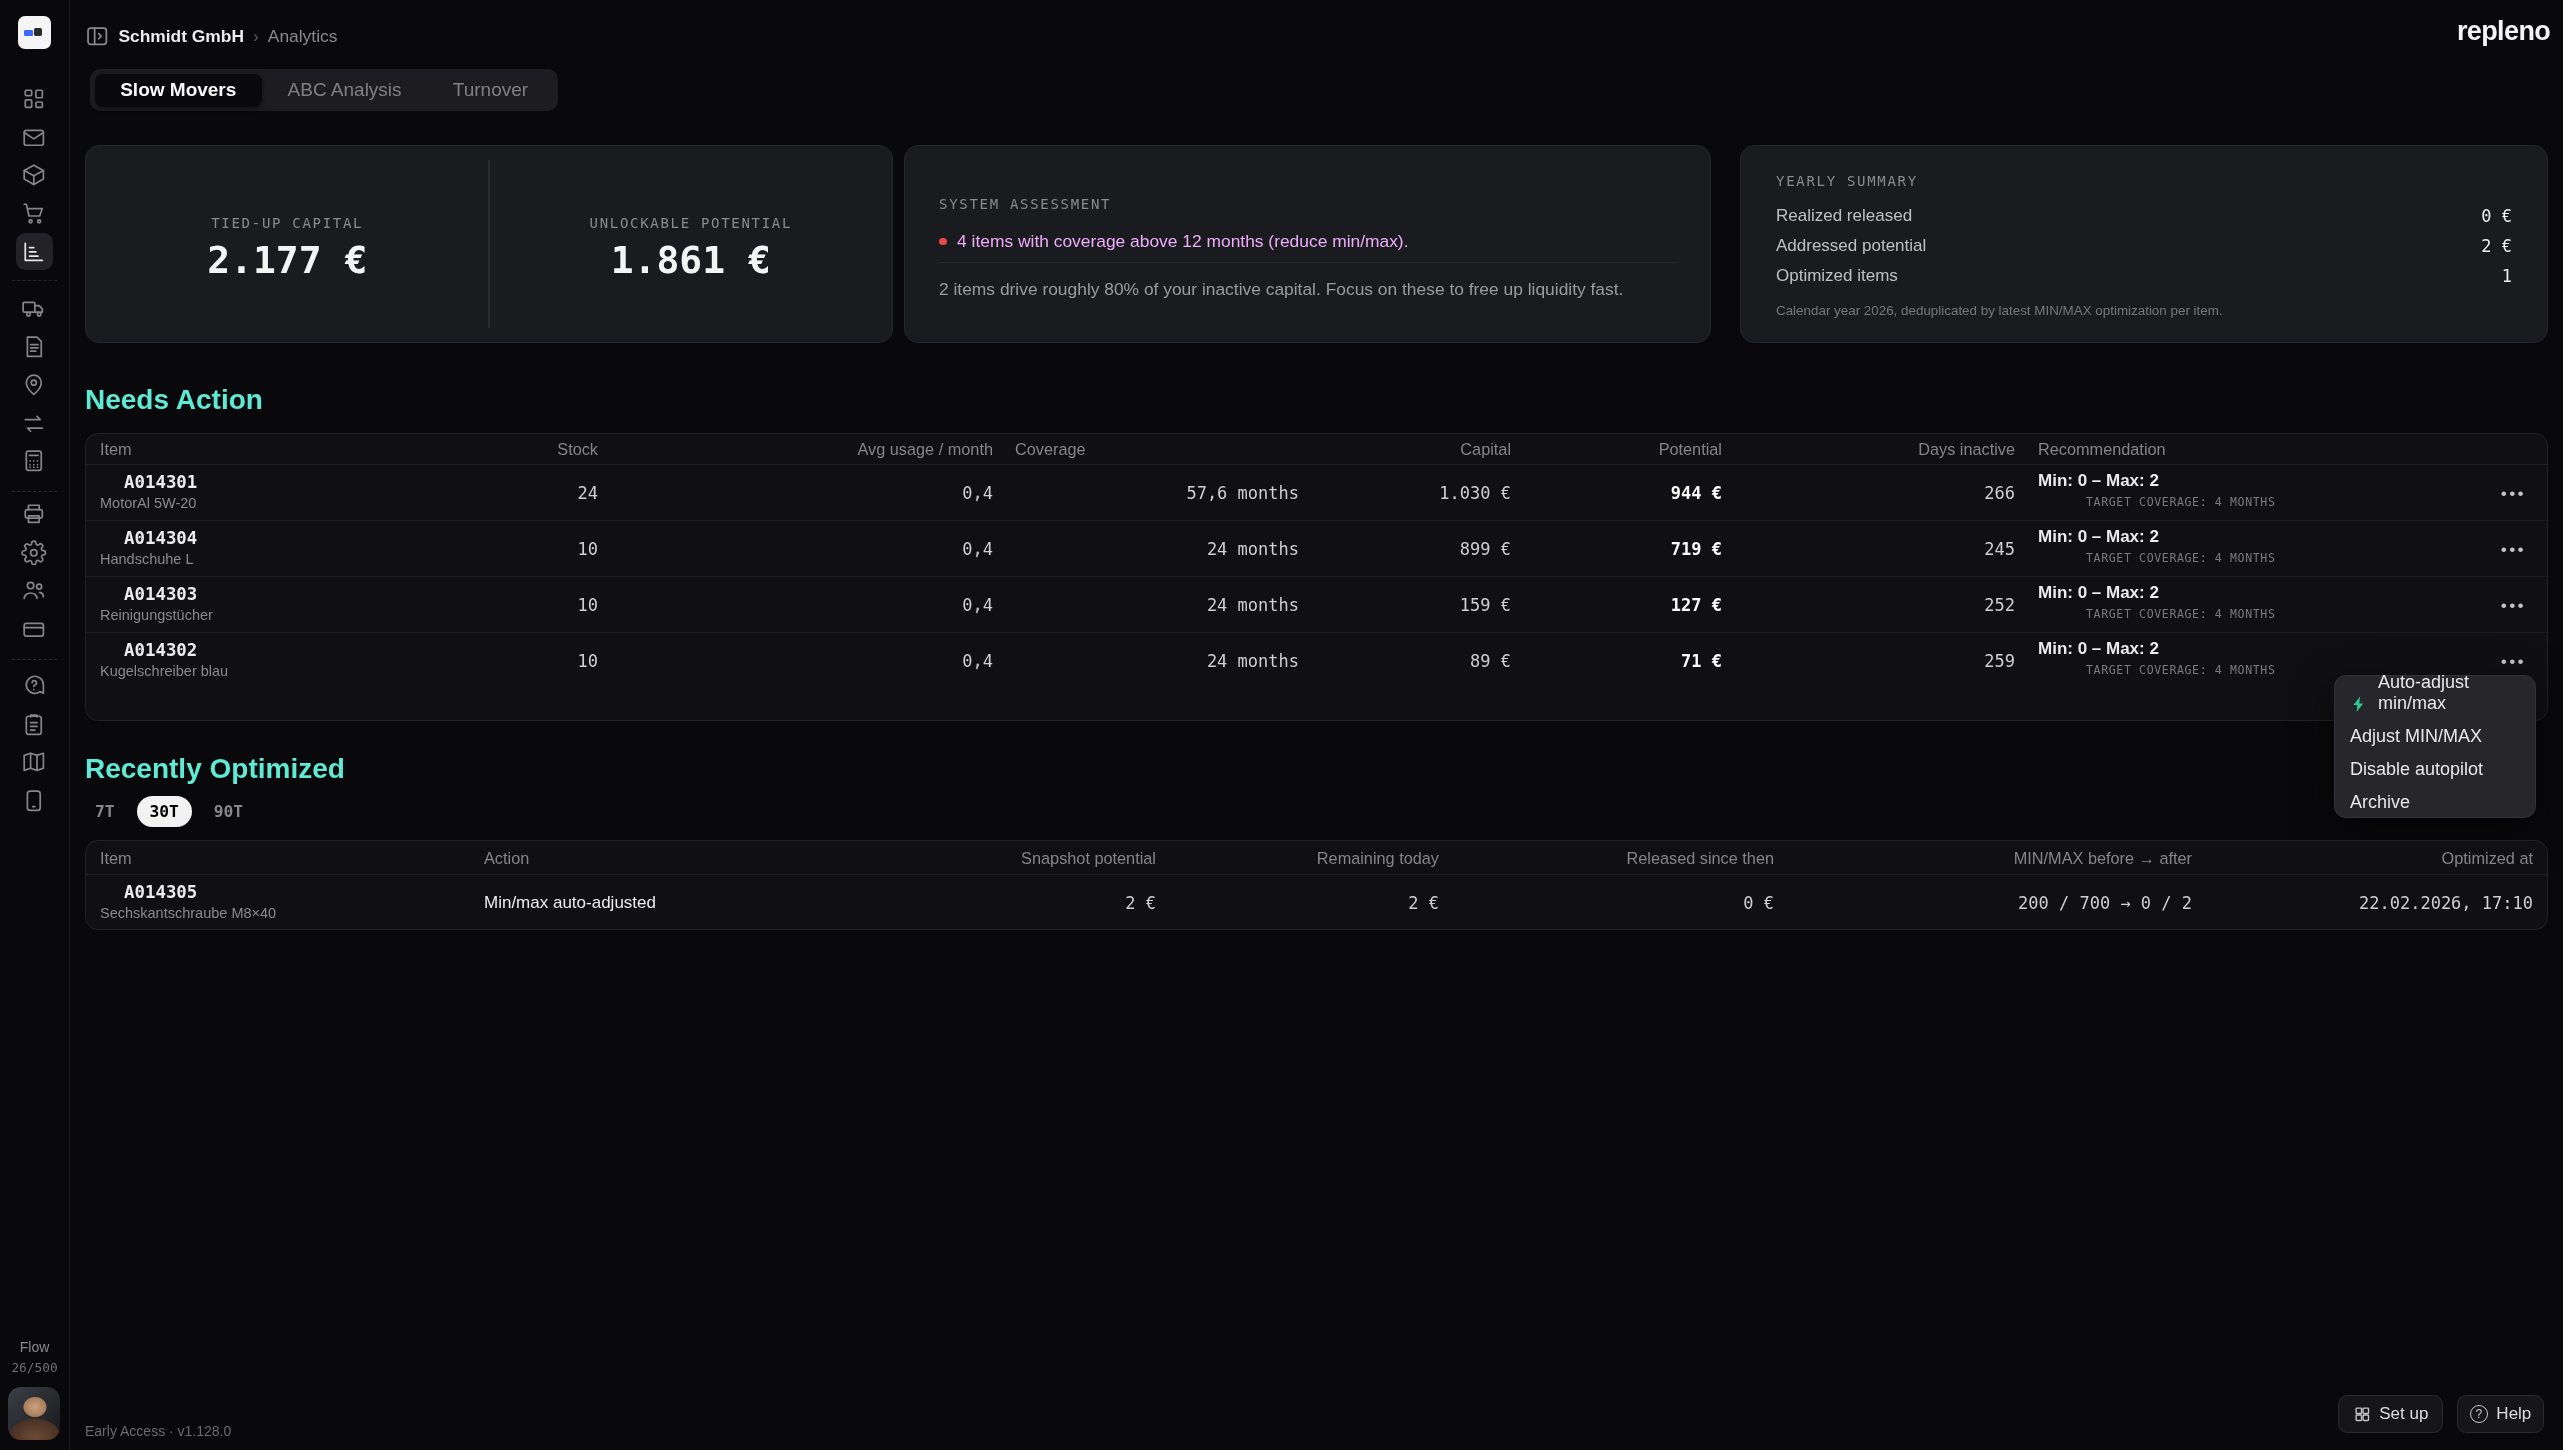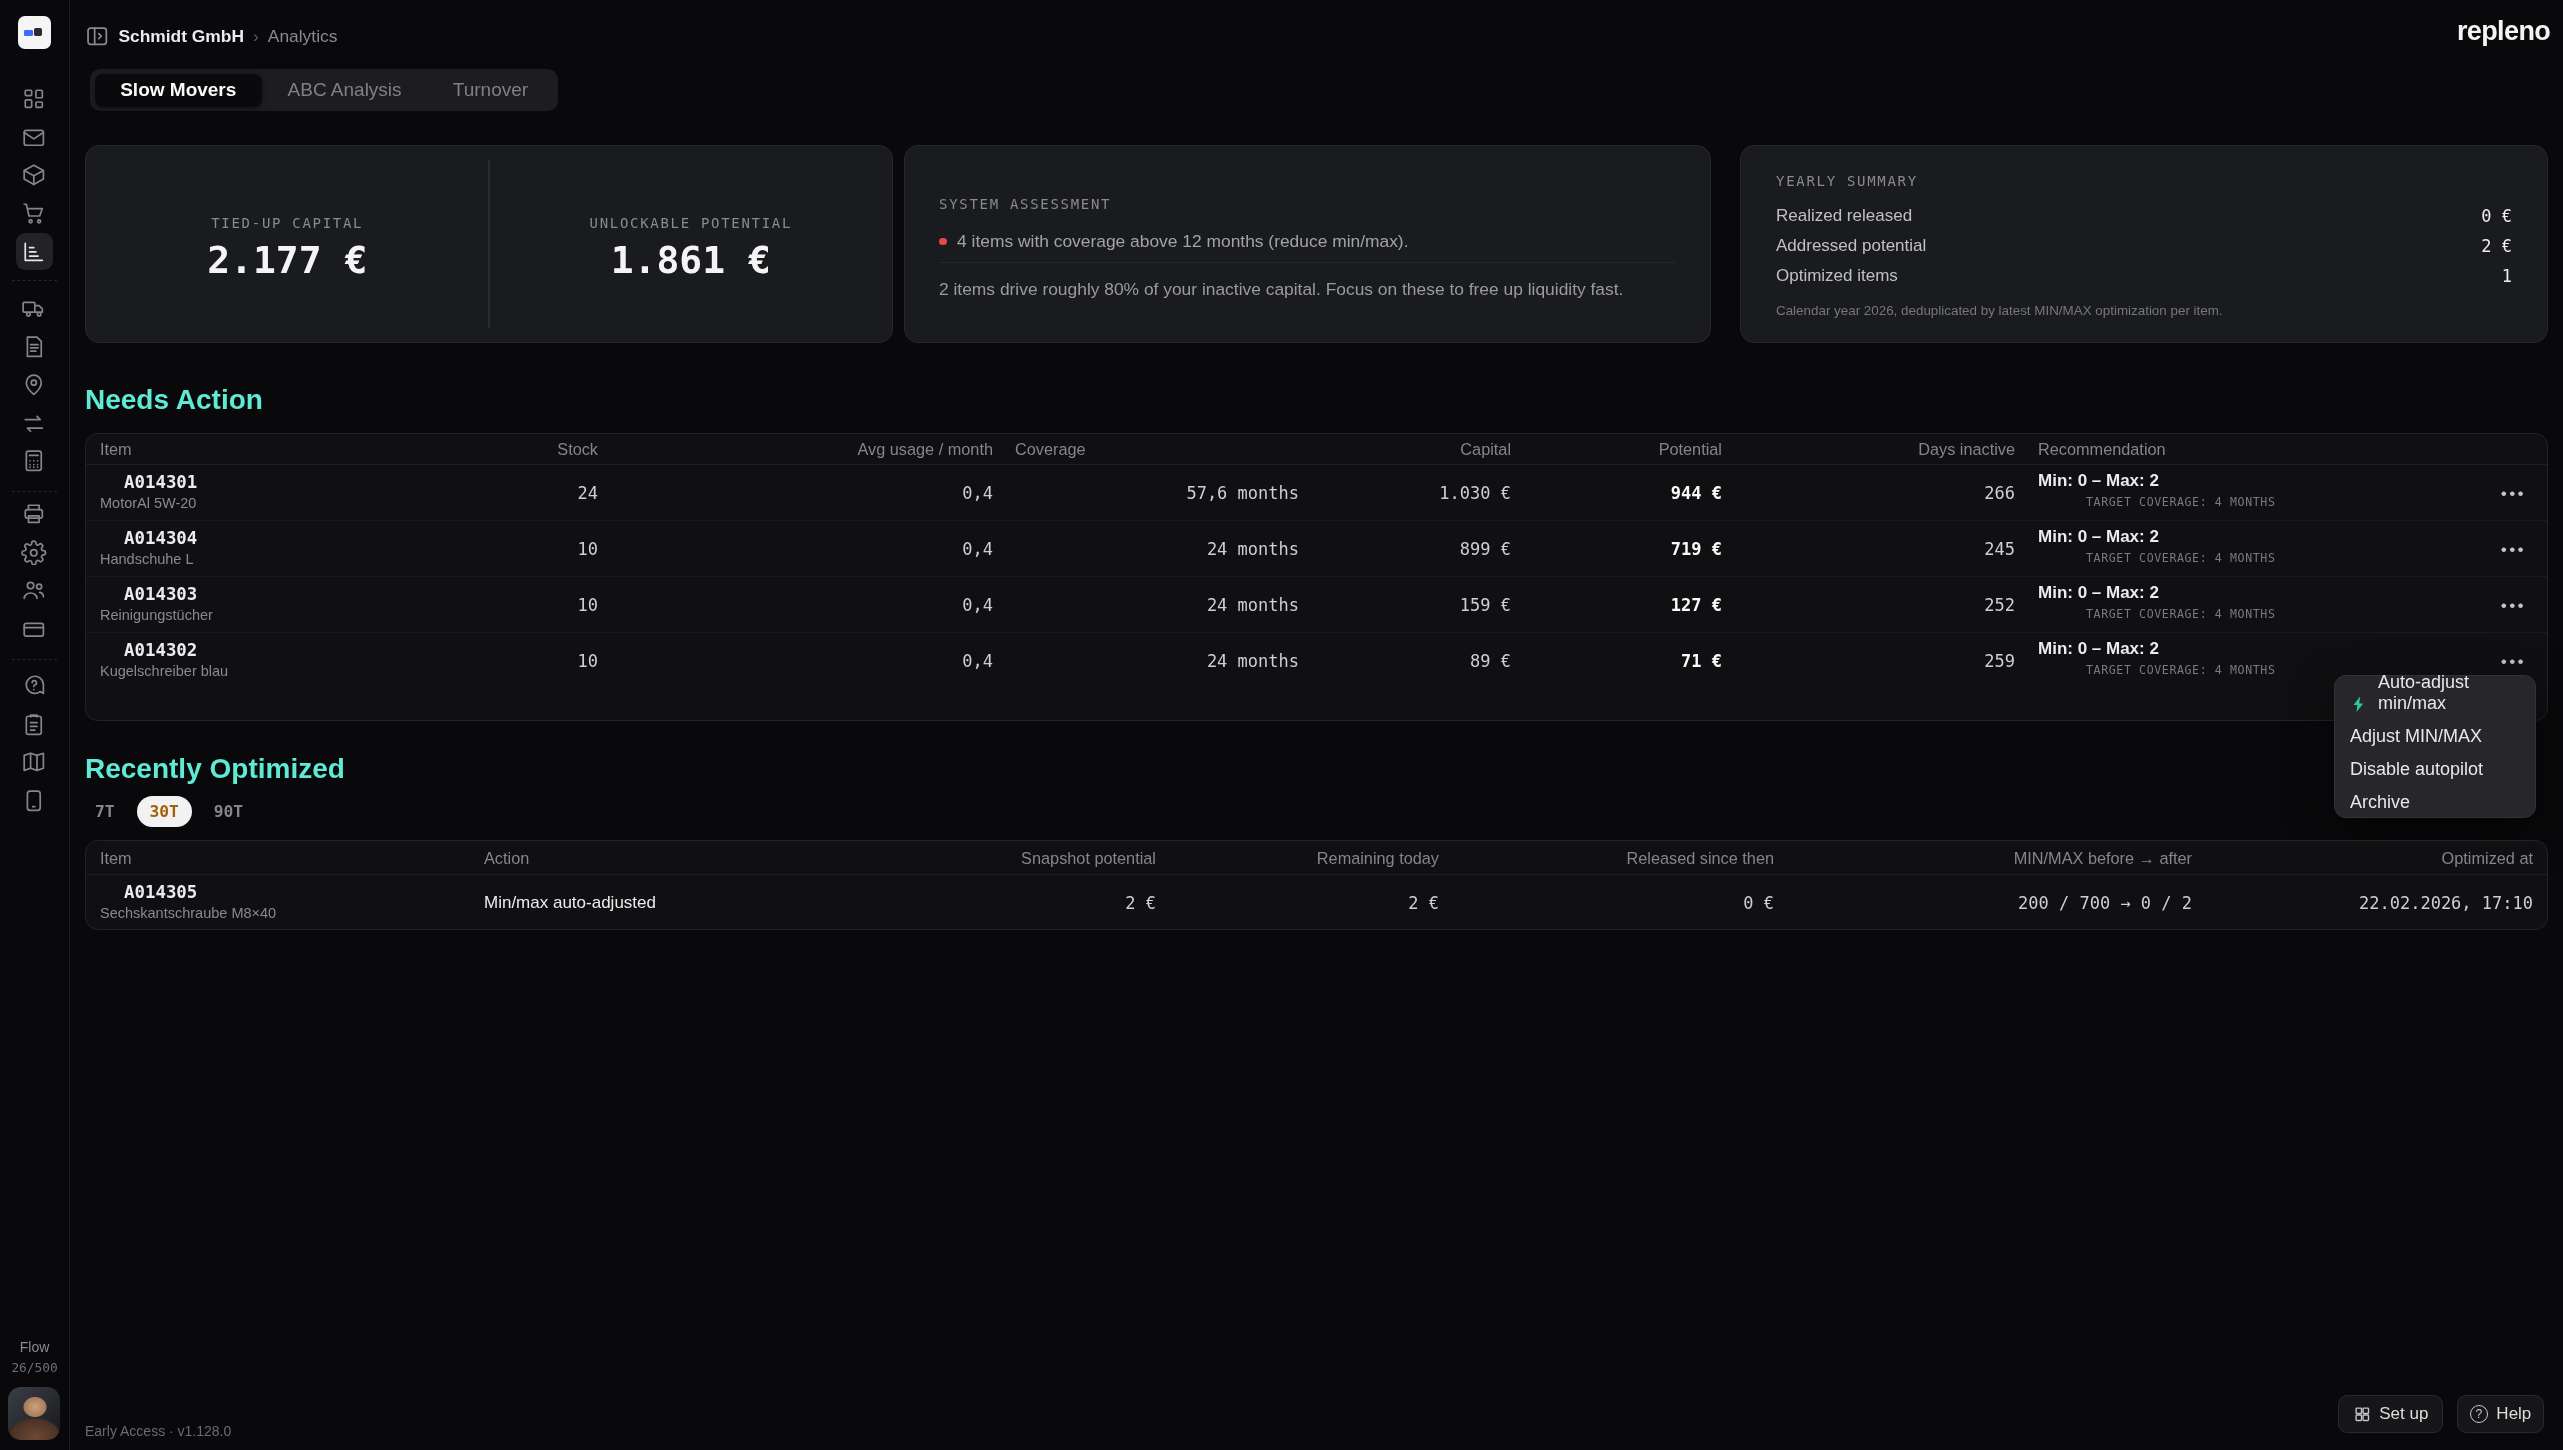--- a/index.html
+++ b/index.html
@@ -46,21 +46,21 @@
 
   
   .card{position:absolute;top:145px;height:198px;background:#1a1b1e;border:1.2px solid #26262b;border-radius:14px;box-sizing:border-box;}
   .card1{left:85px;width:808px;display:flex;}
   .kpi-half{flex:1;position:relative;text-align:center;}
   .kpi-vdiv{width:1.2px;background:#2a2a2f;margin:14px 0;}
   .kpi-label{position:absolute;left:0;right:0;top:69px;font-size:14px;letter-spacing:1.7px;color:#8b8b8e;}
   .kpi-value{position:absolute;left:0;right:0;top:92px;font-size:38px;font-weight:bold;color:#f4f4f5;}
   .card2{left:904px;width:807px;}
   .sa-label{position:absolute;left:34px;top:50px;font-size:14px;letter-spacing:1.7px;color:#8b8b8e;}
-  .sa-alert{position:absolute;left:34px;top:85px;display:flex;align-items:center;gap:10.5px;font-size:17.4px;color:#a3a3a3;}
+  .sa-alert{position:absolute;left:34px;top:85px;display:flex;align-items:center;gap:10.5px;font-size:17.4px;color:#f0abfc;}
   .sa-dot{width:7.6px;height:7.6px;border-radius:50%;background:#e5484d;flex:none;}
   .sa-div{position:absolute;left:34px;right:34px;top:116px;border-top:1.2px solid #26262a;}
   .sa-note{position:absolute;left:34px;top:133px;right:34px;font-size:17.4px;color:#9b9b9e;}
   .card3{left:1740px;width:808px;}
   .ys-label{position:absolute;left:35px;top:27px;font-size:14px;letter-spacing:1.7px;color:#8b8b8e;}
   .ys-row{position:absolute;left:35px;right:35px;height:20px;display:flex;justify-content:space-between;align-items:center;}
   .ys-row .l{font-size:17px;color:#c0c0c3;}
   .ys-row .v{font-size:17px;color:#ececef;}
   .ys-foot{position:absolute;left:35px;top:157px;font-size:13.4px;color:#77777a;}
 
@@ -90,21 +90,21 @@
   .y-rel{right:773px;} .y-mm{right:355px;} .y-opt{right:14px;}
 
   
   .ctx{position:absolute;left:2334px;top:675px;width:202px;height:143px;background:#26262b;border:1.2px solid #323238;border-radius:11.6px;box-shadow:0 14px 41px rgba(0,0,0,.55);box-sizing:border-box;padding:4.6px 0;}
   .ctx-item{height:33px;display:flex;align-items:flex-end;padding:0 15px;gap:9.3px;font-size:18px;color:#e8e8ea;cursor:pointer;}
   .ctx-item svg{width:18.6px;height:18.6px;flex:none;}
 
   
   .rtoggle{position:absolute;left:95px;top:795px;height:33px;display:flex;align-items:center;gap:22px;}
   .rt{font-size:16.3px;font-weight:bold;color:#85858a;}
-  .rt.pill{background:#f2f2f2;color:#a16207;padding:5.8px 12.8px;border-radius:16.3px;}
+  .rt.pill{background:#f2f2f2;color:#000000;padding:5.8px 12.8px;border-radius:16.3px;}
 
   
   .early{position:absolute;left:85px;top:1423px;font-size:14px;color:#6b6b6f;}
   .cbtn{position:absolute;top:1395px;height:38px;display:flex;align-items:center;justify-content:center;gap:8.1px;background:#161619;border:1.2px solid #2a2a2f;border-radius:9.3px;box-sizing:border-box;font-size:17px;color:#dededf;cursor:pointer;}
   .cbtn svg{width:18.6px;height:18.6px;stroke:#c6c6c9;fill:none;stroke-width:1.8;stroke-linecap:round;}
   .btn-setup{left:2338px;width:105px;}
   .btn-help{left:2457px;width:87px;}
   .qmark{width:18.6px;height:18.6px;border:1.2px solid #c6c6c9;border-radius:50%;display:flex;align-items:center;justify-content:center;font-size:12.2px;color:#c6c6c9;box-sizing:border-box;}
 </style>
 </head>

